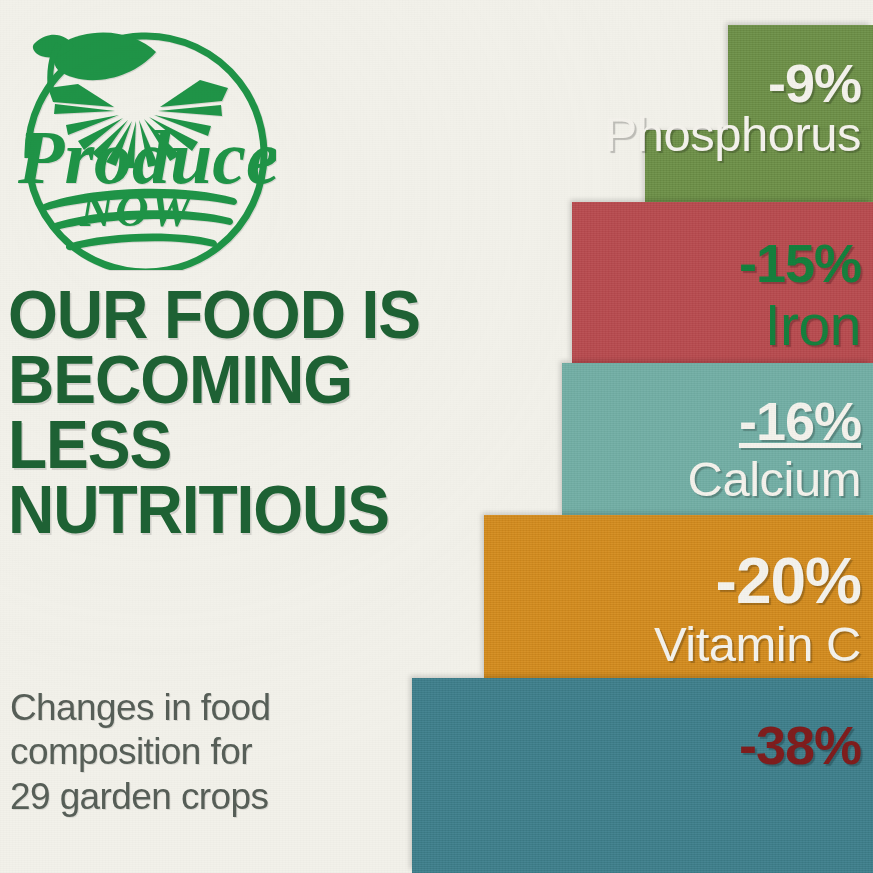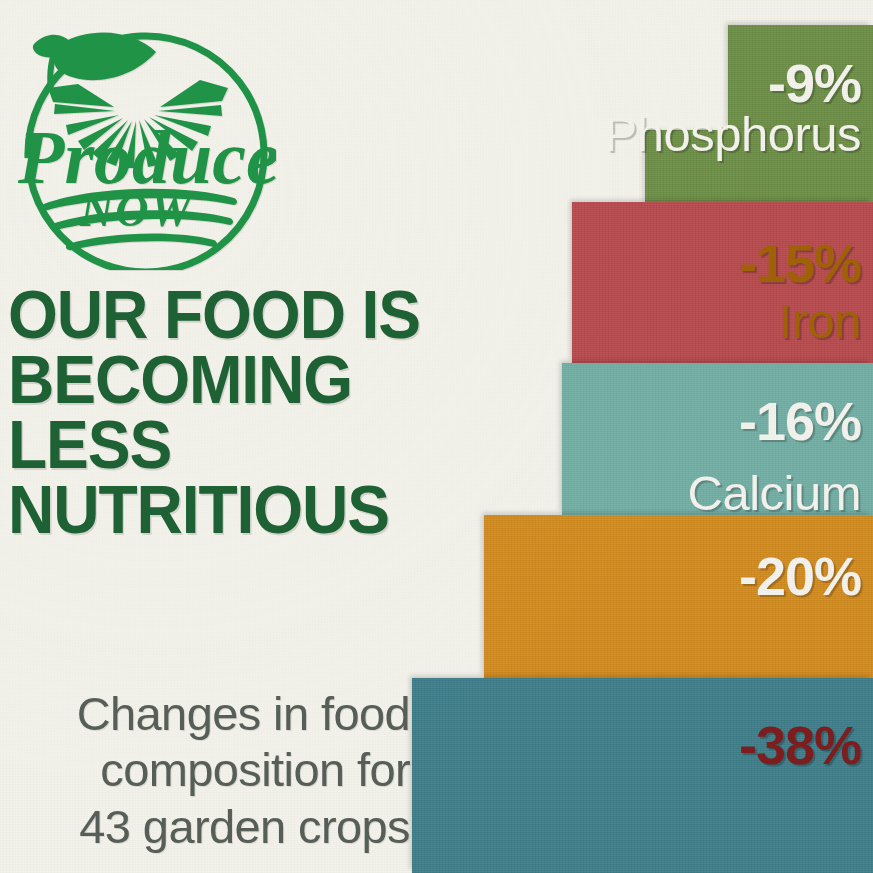--- a/index.html
+++ b/index.html
@@ -63,25 +63,24 @@
 
   
   #subhead {
     position: absolute;
     left: 10px;
     top: 686px;
     width: 400px;
     z-index: 12;
     color: #575f58;
     font-weight: 400;
-    font-size: 47px;
+    font-size: 37px;
     line-height: 1.20;
     letter-spacing: -0.6px;
     text-shadow: 1px 1px 0 rgba(0,0,0,.10);
-    text-align: right;
   }
   #subhead .sl { display: block; white-space: nowrap; }
 
   
   #chart {
     position: absolute;
     inset: 0;
     z-index: 6;
   }
   .bar {
@@ -126,30 +125,30 @@
     left: 645px; top: 130px; width: 228px; height: 73px;
     box-shadow: -3px 0 5px -1px rgba(0,0,0,.14);
   }
   #labels-phosphorus { right: 12px; top: 56px; }
   #labels-phosphorus .bar-value { font-size: 54px; }
   #labels-phosphorus .bar-name  { font-size: 49px; }
 
   #bar-iron { left: 572px; top: 202px; width: 301px; height: 162px; }
   #labels-iron { right: 12px; top: 236px; }
   #labels-iron .bar-value { font-size: 54px; }
-  #labels-iron .bar-name  { font-size: 49px; margin-top: 7px; }
+  #labels-iron .bar-name  { font-size: 57px; margin-top: 7px; }
 
   #bar-calcium { left: 562px; top: 363px; width: 311px; height: 153px; }
   #labels-calcium { right: 12px; top: 394px; }
-  #labels-calcium .bar-value { font-size: 54px; }
-  #labels-calcium .bar-name  { font-size: 49px; margin-top: 21px; }
+  #labels-calcium .bar-value { font-size: 54px; text-decoration: underline; }
+  #labels-calcium .bar-name  { font-size: 49px; margin-top: 7px; }
 
   #bar-vitaminc { left: 484px; top: 515px; width: 389px; height: 164px; }
   #labels-vitaminc { right: 12px; top: 549px; }
-  #labels-vitaminc .bar-value { font-size: 54px; }
+  #labels-vitaminc .bar-value { font-size: 64px; }
   #labels-vitaminc .bar-name  { font-size: 49px; margin-top: 7px; }
 
   #bar-vitaminb2 { left: 412px; top: 678px; width: 461px; height: 195px; }
   #labels-vitaminb2 { right: 12px; top: 718px; }
   #labels-vitaminb2 .bar-value { font-size: 54px; }
   #labels-vitaminb2 .bar-name  { font-size: 49px; margin-top: 7px; }
 </style>
 </head>
 <body>
 
@@ -198,57 +197,58 @@
   <div id="headline" style="color: rgb(30, 98, 52);">
     <span class="hl">OUR FOOD IS</span>
     <span class="hl">BECOMING</span>
     <span class="hl">LESS</span>
     <span class="hl">NUTRITIOUS</span>
   </div>
 
   <div id="subhead" style="color: rgb(87, 95, 88);">
     <span class="sl">Changes in food</span>
     <span class="sl">composition for</span>
-    <span class="sl">43 garden crops</span>
+    <span class="sl">29 garden crops</span>
   </div>
 
   <div id="chart">
 
     <div class="bar" id="bar-phosphorus-top" style="background-color: rgb(109, 144, 71);">
       <div class="grain"></div>
     </div>
     <div class="bar" id="bar-phosphorus-bottom" style="background-color: rgb(109, 144, 71);">
       <div class="grain"></div>
     </div>
     <div class="bar-labels" id="labels-phosphorus" style="color: rgb(244, 242, 236);">
       <span class="bar-value">-9%</span>
       <span class="bar-name">Phosphorus</span>
     </div>
 
     <div class="bar" id="bar-iron" style="background-color: rgb(185, 74, 78);">
       <div class="grain"></div>
     </div>
-    <div class="bar-labels" id="labels-iron" style="color: #a16207;">
+    <div class="bar-labels" id="labels-iron" style="color: #15803d;">
       <span class="bar-value">-15%</span>
       <span class="bar-name">Iron</span>
     </div>
 
     <div class="bar" id="bar-calcium" style="background-color: rgb(114, 176, 166);">
       <div class="grain"></div>
     </div>
     <div class="bar-labels" id="labels-calcium" style="color: rgb(244, 242, 236);">
       <span class="bar-value">-16%</span>
       <span class="bar-name">Calcium</span>
     </div>
 
     <div class="bar" id="bar-vitaminc" style="background-color: rgb(213, 140, 29);">
       <div class="grain"></div>
     </div>
     <div class="bar-labels" id="labels-vitaminc" style="color: rgb(244, 242, 236);">
       <span class="bar-value">-20%</span>
+      <span class="bar-name">Vitamin C</span>
     </div>
 
     <div class="bar" id="bar-vitaminb2" style="background-color: rgb(61, 127, 140);">
       <div class="grain"></div>
     </div>
     <div class="bar-labels" id="labels-vitaminb2" style="color: #7f1d1d;">
       <span class="bar-value">-38%</span>
     </div>
 
   </div>

